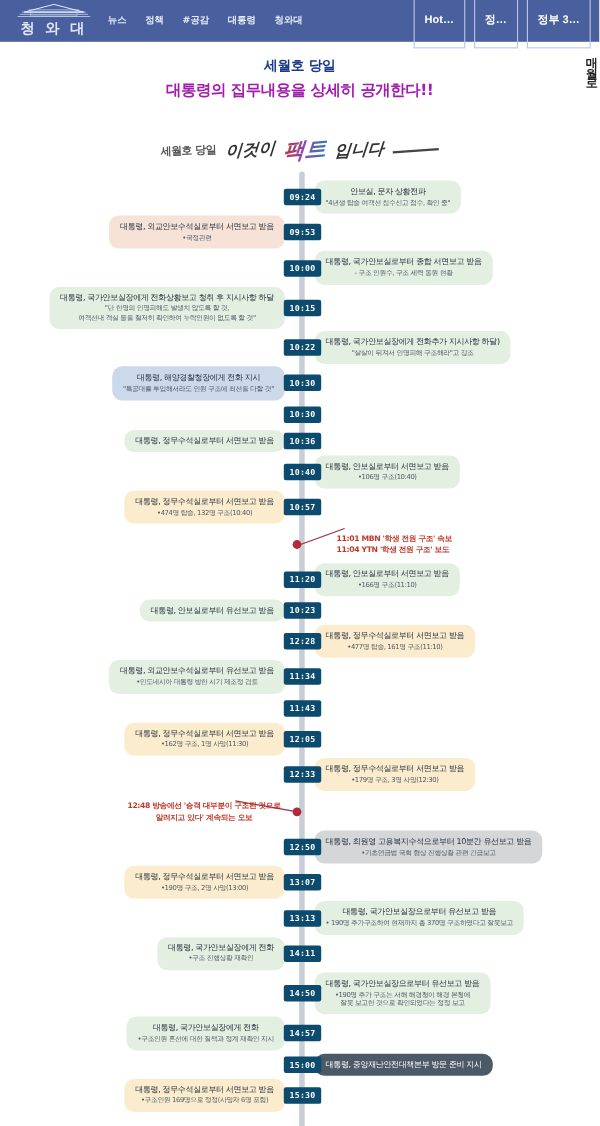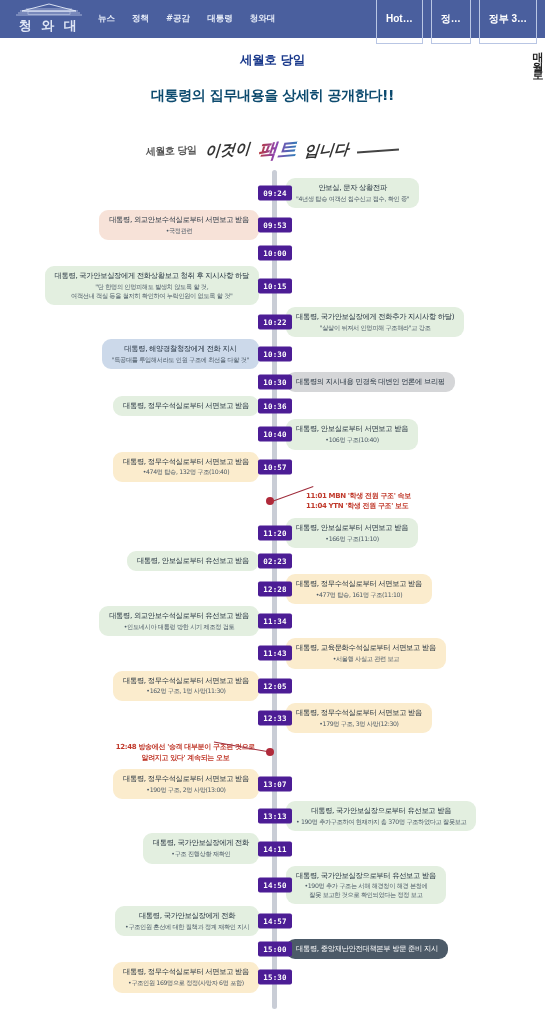--- a/index.html
+++ b/index.html
@@ -37,21 +37,21 @@
     border:1px solid #b9c6e4; color:#ffffff; background:transparent;
     font-size:10px; font-weight:bold; padding:18px 9px; white-space:nowrap;
     line-height:1.25; cursor:pointer;
   }
 
   
   .headline-wrap {
     padding:14px 0 10px 0; text-align:center; position:relative;
   }
   .headline-1 { font-size:12.5px; font-weight:bold; color:#1b3a8c; letter-spacing:-0.3px; }
-  .headline-2 { font-size:14px; font-weight:bold; color:#0c4a6e; margin-top:18px; letter-spacing:-0.4px; }
+  .headline-2 { font-size:14px; font-weight:bold; color:#a21caf; margin-top:4px; letter-spacing:-0.4px; }
   .side-vert {
     position:absolute; right:2px; top:6px;
     writing-mode:vertical-rl; font-size:11px; font-weight:bold; color:#222;
     letter-spacing:-1px; line-height:1;
   }
 
   
   .script-title {
     text-align:center; padding:22px 0 6px 0; position:relative;
   }
@@ -85,21 +85,21 @@
   .row {
     position:relative; display:flex; align-items:center;
     min-height:22px; margin-bottom:2px;
   }
   .col-left  { width:265px; display:flex; justify-content:flex-end; padding-right:6px; }
   .col-right { width:265px; display:flex; justify-content:flex-start; padding-left:21px; }
 
   .timechip {
     position:absolute; left:258px; top:50%; transform:translateY(-50%);
     width:34px; text-align:center;
-    background:#4c1d95; color:#ffffff; font-size:7.5px; font-weight:bold;
+    background:#0c4a6e; color:#ffffff; font-size:7.5px; font-weight:bold;
     padding:3px 0 3px 0; border-radius:2px; letter-spacing:0.2px; z-index:3;
     font-family:"DejaVu Sans Mono","Liberation Mono",monospace;
   }
 
   .bubble {
     position:relative; border-radius:9px; padding:5px 10px;
     max-width:244px; text-align:center; line-height:1.35;
   }
   .bubble .b-title { font-size:7.3px; font-weight:normal; letter-spacing:-0.35px; color:#23303d; white-space:nowrap;}
   .bubble .b-sub   { font-size:6.2px; color:#4c5a66; letter-spacing:-0.35px; margin-top:2px; white-space:nowrap;}
@@ -205,20 +205,26 @@
             <div class="b-title">대통령, 외교안보수석실로부터 서면보고 받음</div>
             <div class="b-sub">•국정관련</div>
           </div>
         </div>
         <div class="timechip">09:53</div>
         <div class="col-right"></div>
       </div>
       <div class="row">
         <div class="col-left"></div>
         <div class="timechip">10:00</div>
+        <div class="col-right">
+          <div class="bubble c-green right">
+            <div class="b-title">대통령, 국가안보실로부터 종합 서면보고 받음</div>
+            <div class="b-sub">- 구조 인원수, 구조 세력 동원 현황</div>
+          </div>
+        </div>
       </div>
       <div class="row">
         <div class="col-left">
           <div class="bubble c-green left">
             <div class="b-title">대통령, 국가안보실장에게 전화상황보고 청취 후 지시사항 하달</div>
             <div class="b-sub ml">
               <div>"단 한명의 인명피해도 발생치 않도록 할 것,</div>
               <div>여객선내 객실 등을 철저히 확인하여 누락인원이 없도록 할 것"</div>
             </div>
           </div>
@@ -242,25 +248,20 @@
             <div class="b-title">대통령, 해양경찰청장에게 전화 지시</div>
             <div class="b-sub">"특공대를 투입해서라도 인원 구조에 최선을 다할 것"</div>
           </div>
         </div>
         <div class="timechip">10:30</div>
         <div class="col-right"></div>
       </div>
       <div class="row">
         <div class="col-left"></div>
         <div class="timechip">10:30</div>
-        <div class="col-right">
-          <div class="bubble c-gray right">
-            <div class="b-title">대통령의 지시내용 민경욱 대변인 언론에 브리핑</div>
-          </div>
-        </div>
       </div>
       <div class="row">
         <div class="col-left">
           <div class="bubble c-green left">
             <div class="b-title">대통령, 정무수석실로부터 서면보고 받음</div>
           </div>
         </div>
         <div class="timechip">10:36</div>
         <div class="col-right"></div>
       </div>
@@ -301,21 +302,21 @@
             <div class="b-sub">•166명 구조(11:10)</div>
           </div>
         </div>
       </div>
       <div class="row">
         <div class="col-left">
           <div class="bubble c-green left">
             <div class="b-title">대통령, 안보실로부터 유선보고 받음</div>
           </div>
         </div>
-        <div class="timechip">02:23</div>
+        <div class="timechip">10:23</div>
         <div class="col-right"></div>
       </div>
       <div class="row">
         <div class="col-left"></div>
         <div class="timechip">12:28</div>
         <div class="col-right">
           <div class="bubble c-yellow right">
             <div class="b-title">대통령, 정무수석실로부터 서면보고 받음</div>
             <div class="b-sub">•477명 탑승, 161명 구조(11:10)</div>
           </div>
@@ -327,26 +328,20 @@
             <div class="b-title">대통령, 외교안보수석실로부터 유선보고 받음</div>
             <div class="b-sub">•인도네시아 대통령 방한 시기 제조정 검토</div>
           </div>
         </div>
         <div class="timechip">11:34</div>
         <div class="col-right"></div>
       </div>
       <div class="row">
         <div class="col-left"></div>
         <div class="timechip">11:43</div>
-        <div class="col-right">
-          <div class="bubble c-yellow right">
-            <div class="b-title">대통령, 교육문화수석실로부터 서면보고 받음</div>
-            <div class="b-sub">•서울행 사실고 관련 보고</div>
-          </div>
-        </div>
       </div>
       <div class="row">
         <div class="col-left">
           <div class="bubble c-yellow left">
             <div class="b-title">대통령, 정무수석실로부터 서면보고 받음</div>
             <div class="b-sub">•162명 구조, 1명 사망(11:30)</div>
           </div>
         </div>
         <div class="timechip">12:05</div>
         <div class="col-right"></div>
@@ -363,20 +358,30 @@
       </div>
       <div class="annot-row">
         <div class="annot-dot"></div>
         <div class="annot-line" style="right: 272px; top: 50%; width: 60px; transform-origin: right center; transform: rotate(10deg);"></div>
         <div class="annot-text annot-left">
           <div>12:48 방송에선 '승객 대부분이 구조된 것으로</div>
           <div>알려지고 있다' 계속되는 오보</div>
         </div>
       </div>
       <div class="row">
+        <div class="col-left"></div>
+        <div class="timechip">12:50</div>
+        <div class="col-right">
+          <div class="bubble c-gray right">
+            <div class="b-title">대통령, 최원영 고용복지수석으로부터 10분간 유선보고 받음</div>
+            <div class="b-sub">•기초연금법 국회 협상 진행상황 관련 긴급보고</div>
+          </div>
+        </div>
+      </div>
+      <div class="row">
         <div class="col-left">
           <div class="bubble c-yellow left">
             <div class="b-title">대통령, 정무수석실로부터 서면보고 받음</div>
             <div class="b-sub">•190명 구조, 2명 사망(13:00)</div>
           </div>
         </div>
         <div class="timechip">13:07</div>
         <div class="col-right"></div>
       </div>
       <div class="row">

